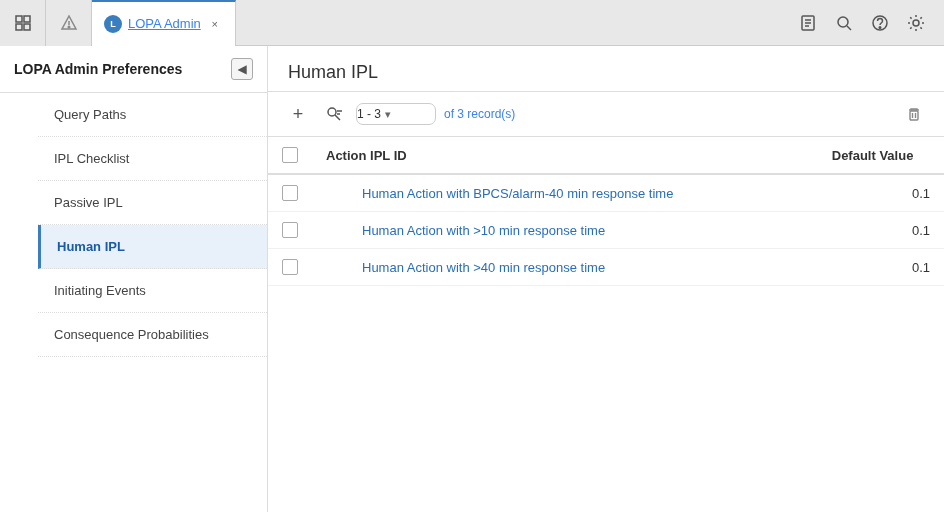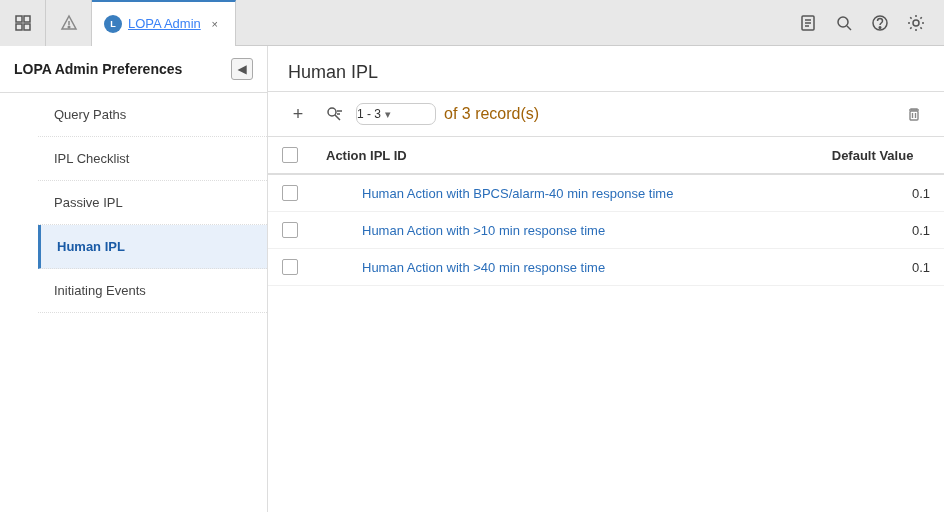--- a/index.html
+++ b/index.html
@@ -76,21 +76,21 @@
     }
     .toolbar-btn {
       width: 28px; height: 28px; display: flex; align-items: center; justify-content: center;
       cursor: pointer; color: #555; border-radius: 3px;
     }
     .page-select {
       display: flex; align-items: center; border: 1px solid #ccc; border-radius: 7px;
       padding: 3px 0; background: #fff; cursor: pointer; gap: 4px; min-width: 80px;
     }
     .page-select span { font-size: 12px; color: #333; }
-    .records-label { font-size: 16px; color: #a16207; }
+    .records-label { font-size: 12px; color: #3b82f6; }
     .toolbar-spacer { flex: 1; }
     .delete-btn {
       width: 28px; height: 28px; display: flex; align-items: center; justify-content: center;
       cursor: pointer; color: #888; border-radius: 3px;
     }
 
     
     .table-wrap { flex: 1; overflow-y: auto; }
     table { width: 100%; border-collapse: collapse; }
     thead tr { border-bottom: 2px solid #ddd; }
@@ -189,20 +189,23 @@
     </div>
     <div class="sidebar-item">
       <span>Passive IPL</span>
     </div>
     <div class="sidebar-item active">
       <span>Human IPL</span>
     </div>
     <div class="sidebar-item">
       <span>Initiating Events</span>
     </div>
+    <div class="sidebar-item">
+      <span>Consequence Probabilities</span>
+    </div>
   </div>
 
   <div class="content-panel">
     <div class="content-header">
       <h2 class="content-title">Human IPL</h2>
     </div>
     <div class="toolbar">
       <div class="toolbar-btn">
         <span style="font-size:18px;line-height:1;color:#555;">+</span>
       </div>

